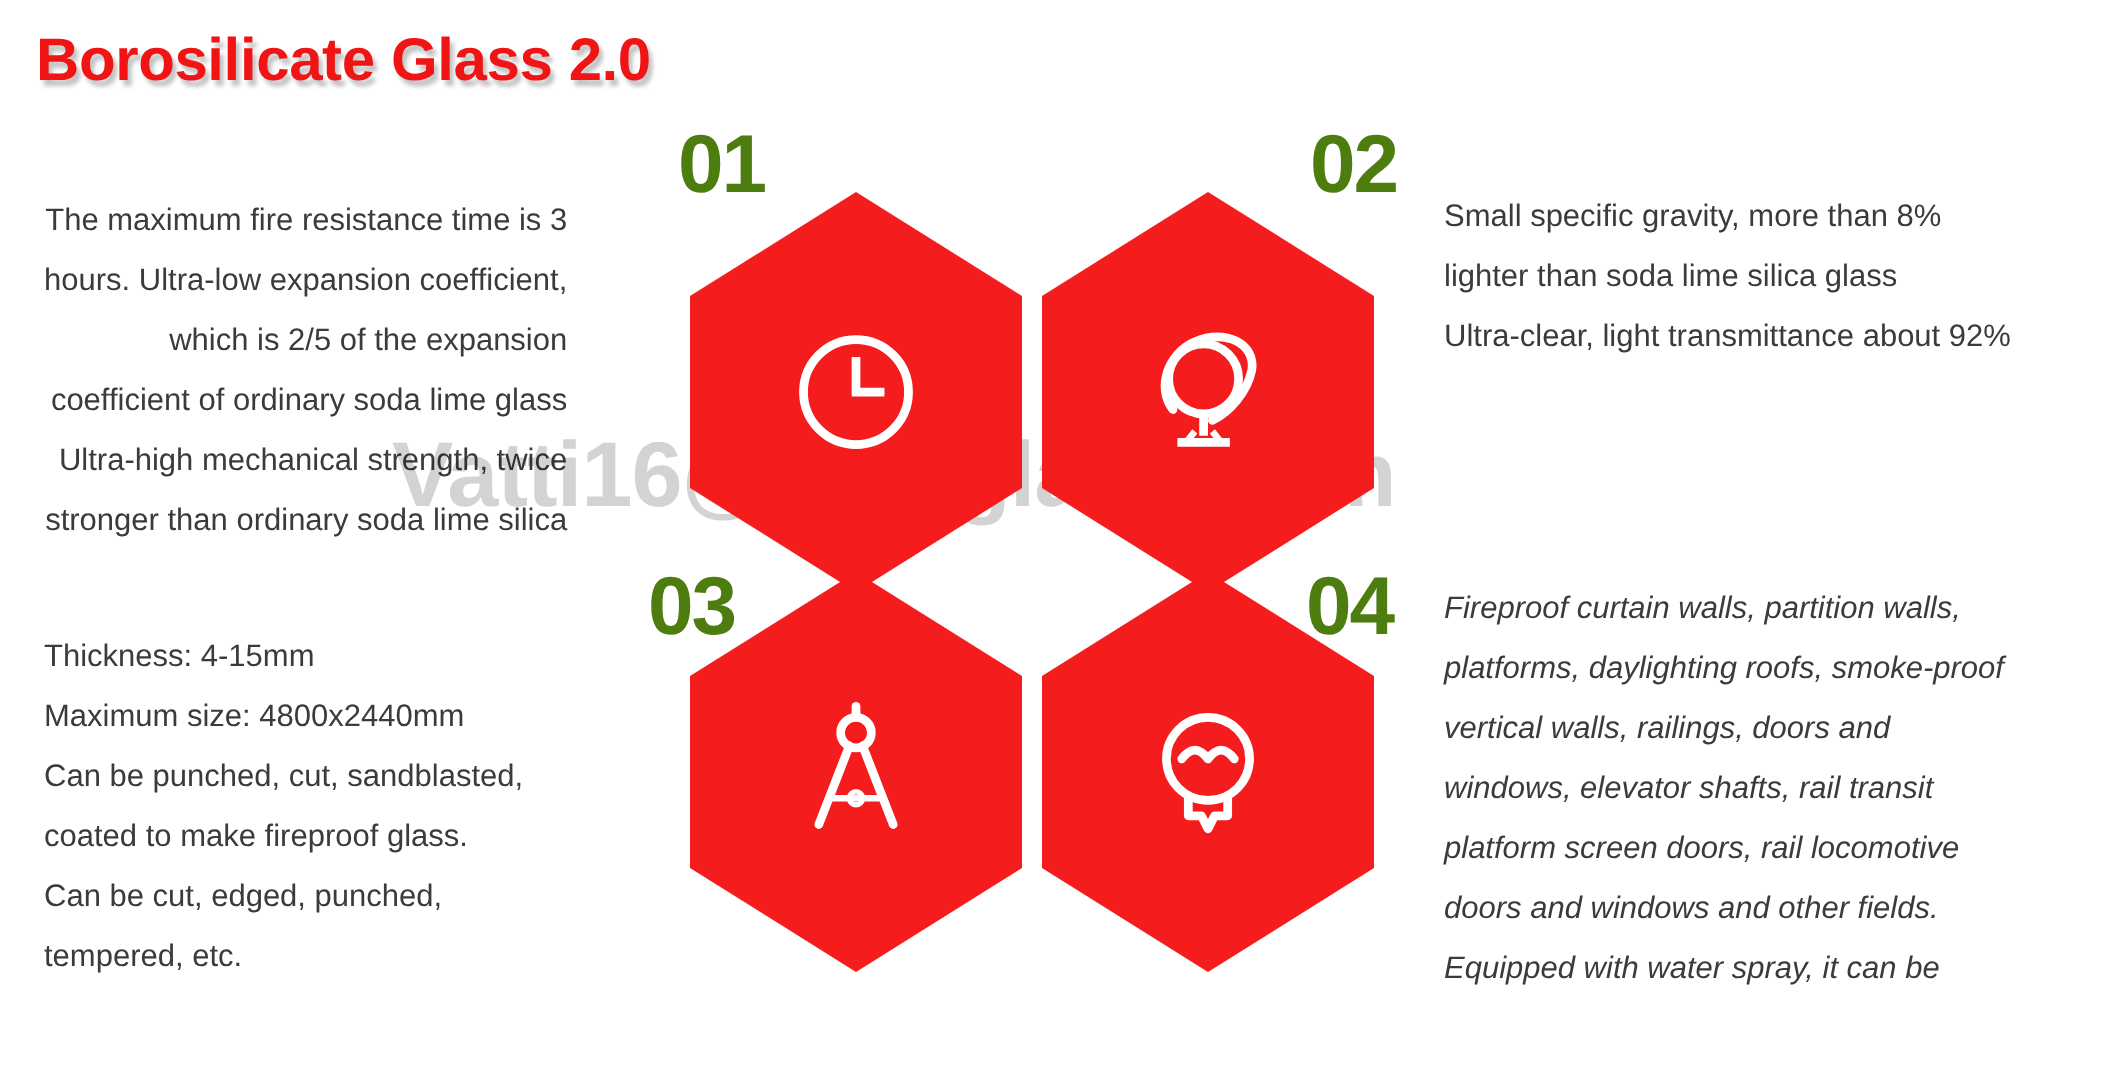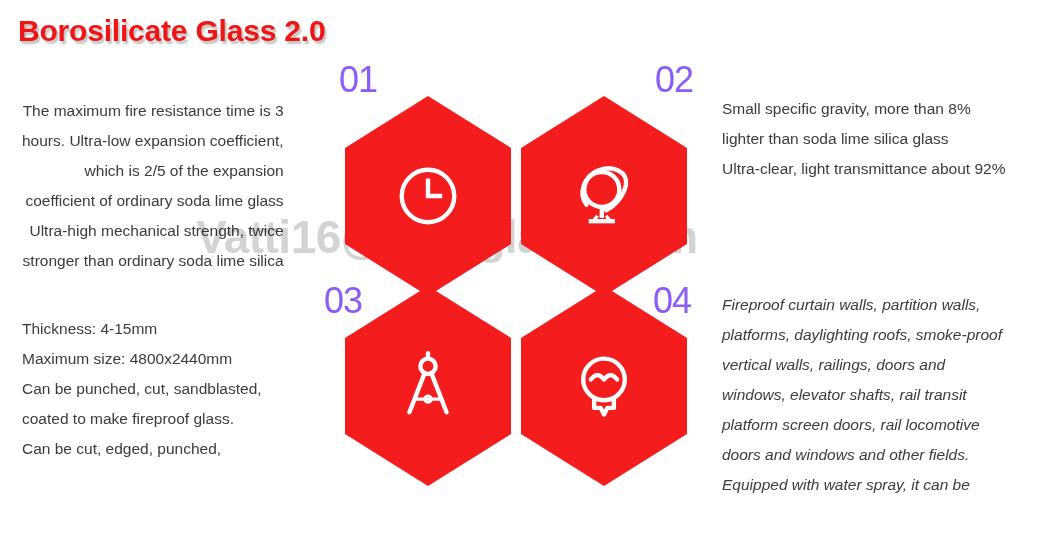--- a/index.html
+++ b/index.html
@@ -71,23 +71,23 @@
   }
   
   #hex-01 { left: 345px; top: 96px;  width: 166px; height: 200px; }
   #hex-02 { left: 521px; top: 96px;  width: 166px; height: 200px; }
   #hex-03 { left: 345px; top: 286px; width: 166px; height: 200px; }
   #hex-04 { left: 521px; top: 286px; width: 166px; height: 200px; }
 
   
   .stepnum {
     position: absolute;
-    font-size: 36px;
-    font-weight: normal;
-    color: #8b5cf6;
+    font-size: 41px;
+    font-weight: bold;
+    color: #4d7c0f;
     letter-spacing: -1px;
     line-height: 1;
   }
   #num-01 { left: 339px; top: 62px; }
   #num-02 { left: 655px; top: 62px; }
   #num-03 { left: 324px; top: 283px; }
   #num-04 { left: 653px; top: 283px; }
 
   
   #watermark {
@@ -117,20 +117,21 @@
     <span class="line">Ultra-high mechanical strength, twice</span>
     <span class="line">stronger than ordinary soda lime silica</span>
   </div>
 
   <div class="textblock" id="text-03">
     <span class="line">Thickness: 4-15mm</span>
     <span class="line">Maximum size: 4800x2440mm</span>
     <span class="line">Can be punched, cut, sandblasted,</span>
     <span class="line">coated to make fireproof glass.</span>
     <span class="line">Can be cut, edged, punched,</span>
+    <span class="line">tempered, etc.</span>
   </div>
 
   <div class="textblock" id="text-02">
     <span class="line">Small specific gravity, more than 8%</span>
     <span class="line">lighter than soda lime silica glass</span>
     <span class="line">Ultra-clear, light transmittance about 92%</span>
   </div>
 
   <div class="textblock" id="text-04">
     <span class="line">Fireproof curtain walls, partition walls,</span>

